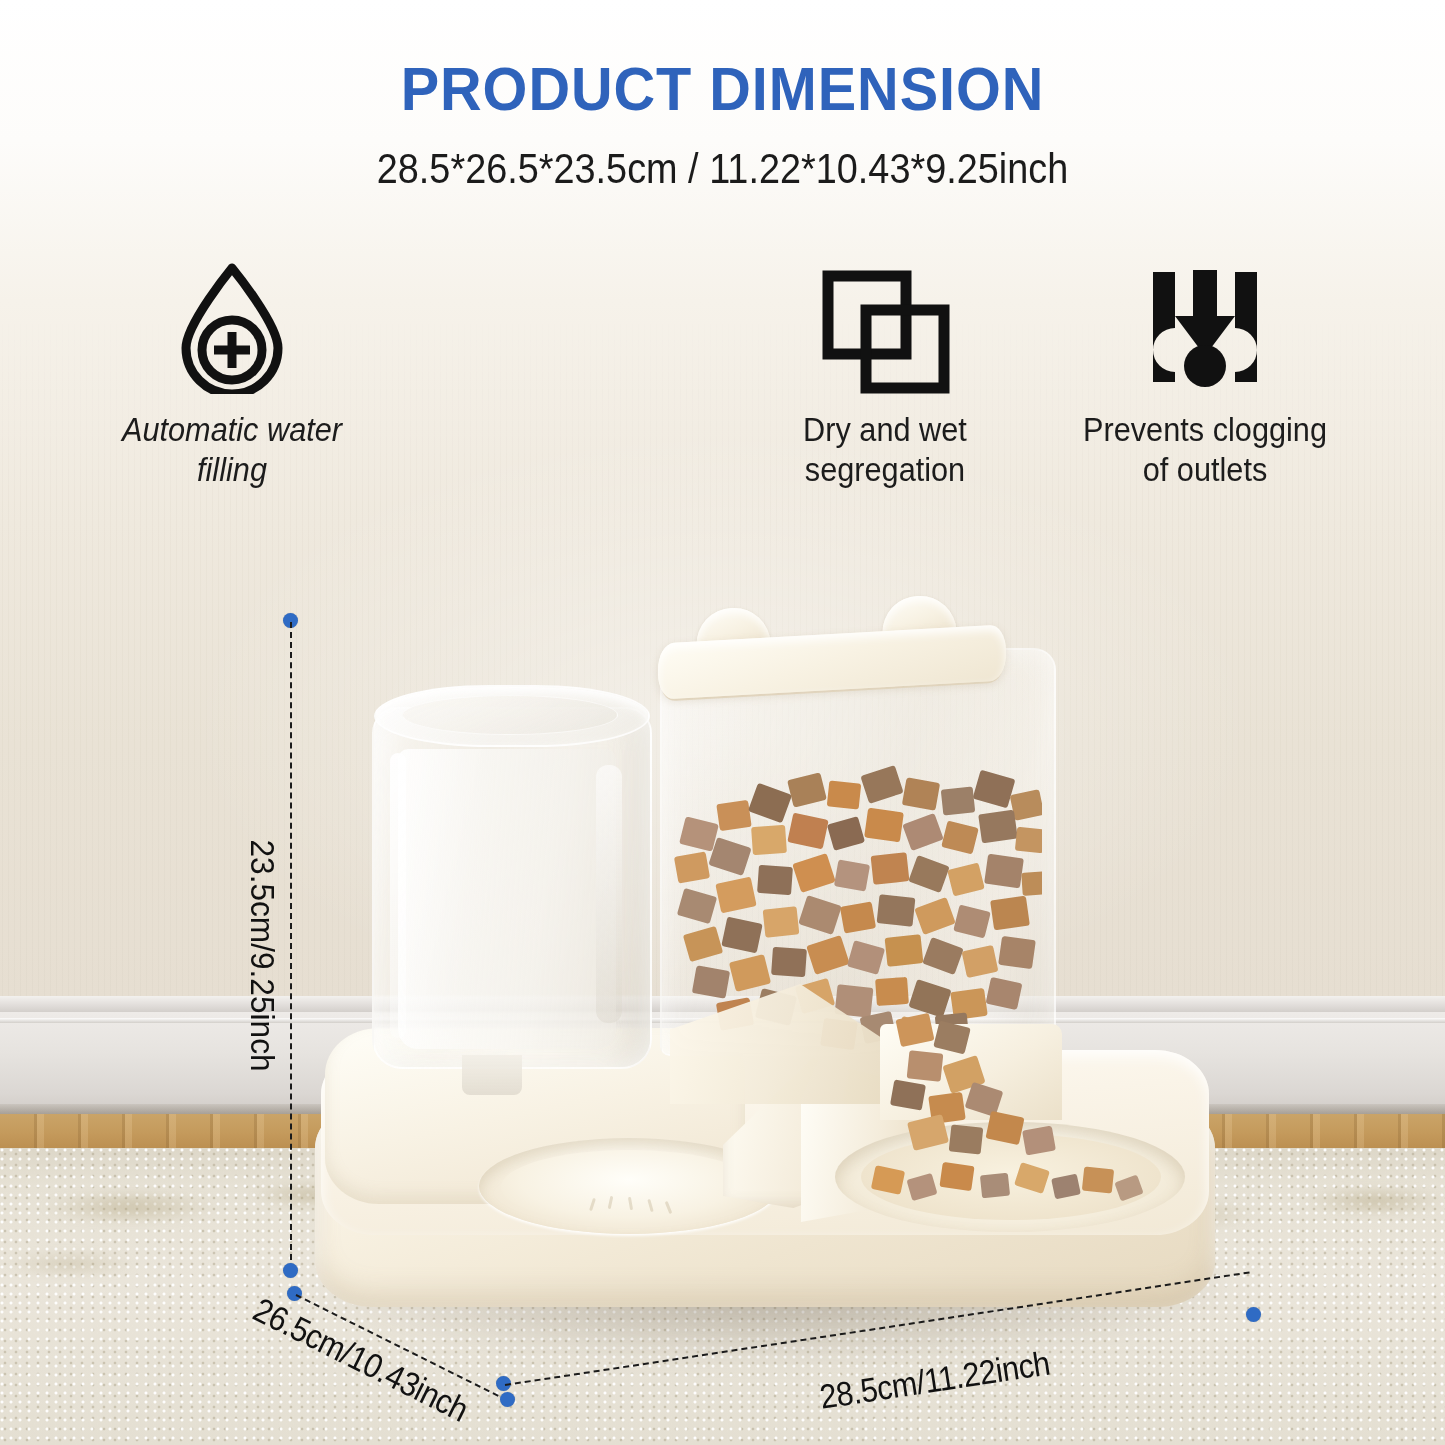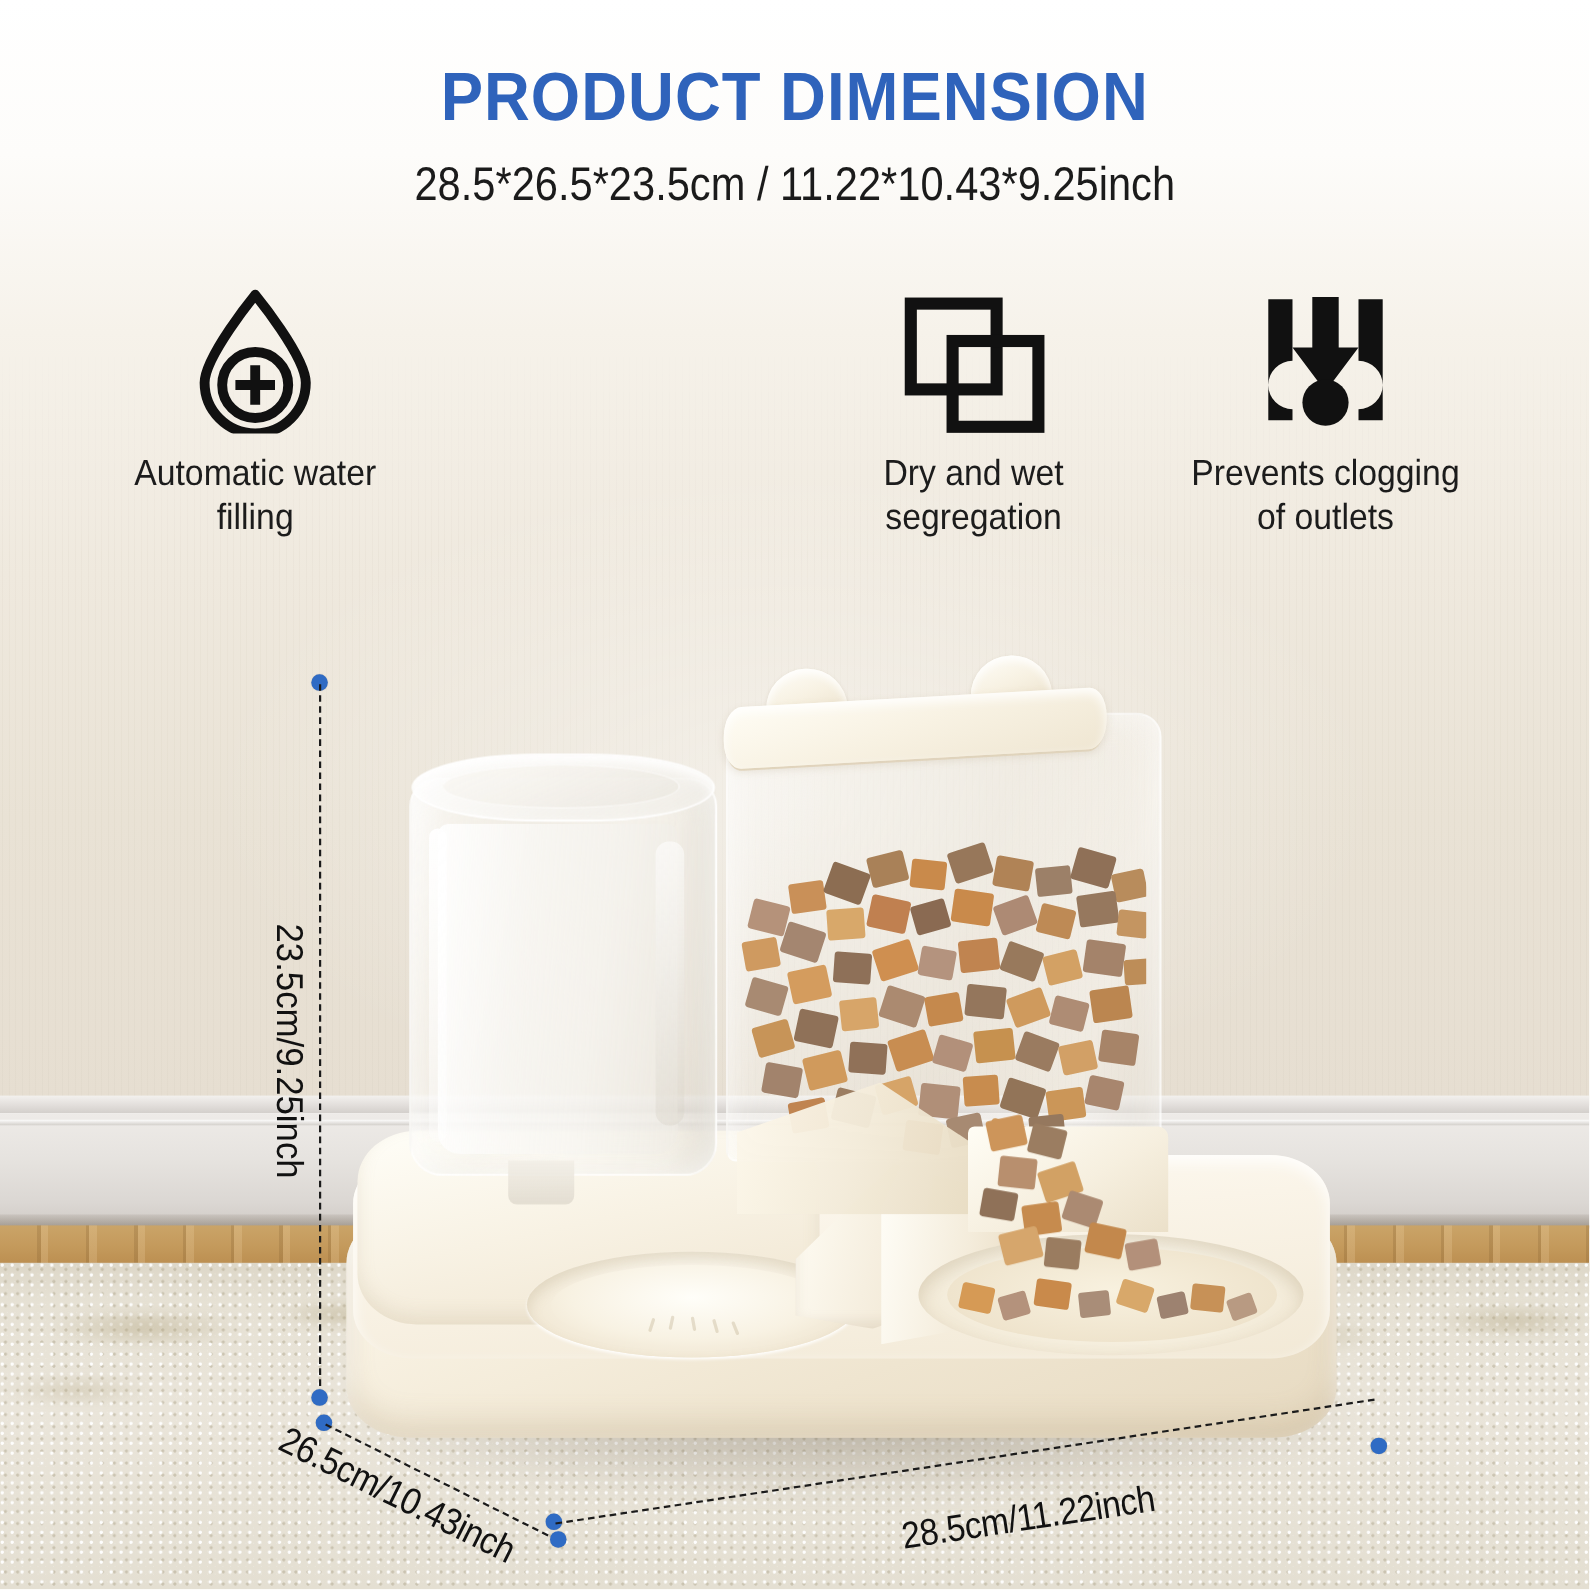--- a/index.html
+++ b/index.html
@@ -309,21 +309,21 @@
     <div class="carpet-patch" style="left:1050px;top:1196px;width:210px;height:36px;"></div>
     <div class="carpet-patch" style="left:1300px;top:1186px;width:150px;height:30px;"></div>
     <div class="carpet-patch" style="left:0px;top:1250px;width:140px;height:28px;opacity:.38;"></div>
   </div>
 
   <div class="title">PRODUCT DIMENSION</div>
   <div class="subtitle">28.5*26.5*23.5cm / 11.22*10.43*9.25inch</div>
 
   <div class="features">
 
-    <div class="feature" style="left:82px;">
+    <div class="feature" style="left:82px;font-style:italic;">
       <div class="feat-icon">
         <svg width="120" height="132" viewBox="0 0 120 132" aria-hidden="true">
           <path d="M60 6 C60 6 14 62 14 86 a46 46 0 0 0 92 0 C106 62 60 6 60 6 Z" fill="none" stroke="#111" stroke-width="9" stroke-linejoin="round"></path>
           <circle cx="60" cy="88" r="30" fill="none" stroke="#111" stroke-width="9"></circle>
           <path d="M60 70 L60 106 M42 88 L78 88" stroke="#111" stroke-width="9" stroke-linecap="butt"></path>
         </svg>
       </div>
       <div class="feat-label">
         <div>Automatic water</div>
         <div>filling</div>

